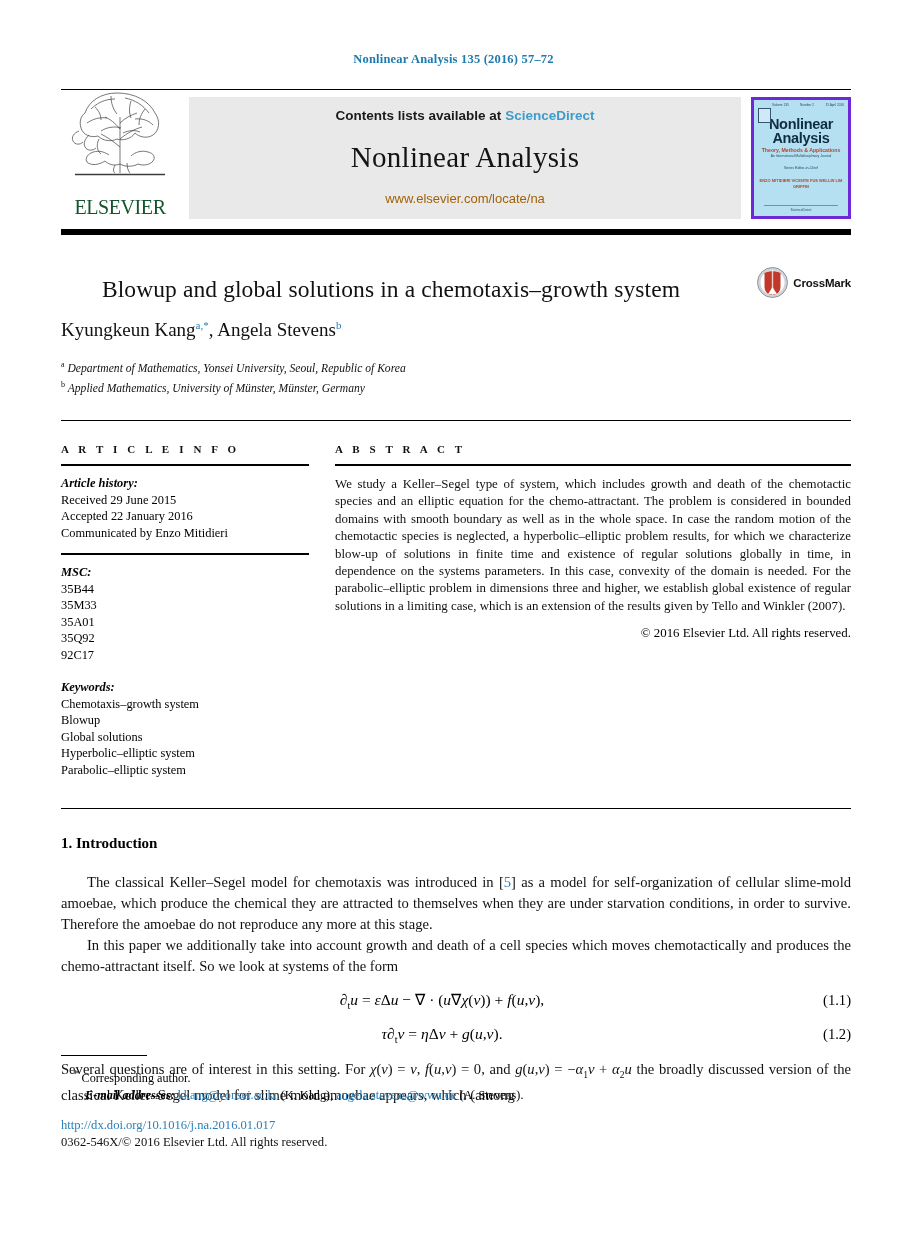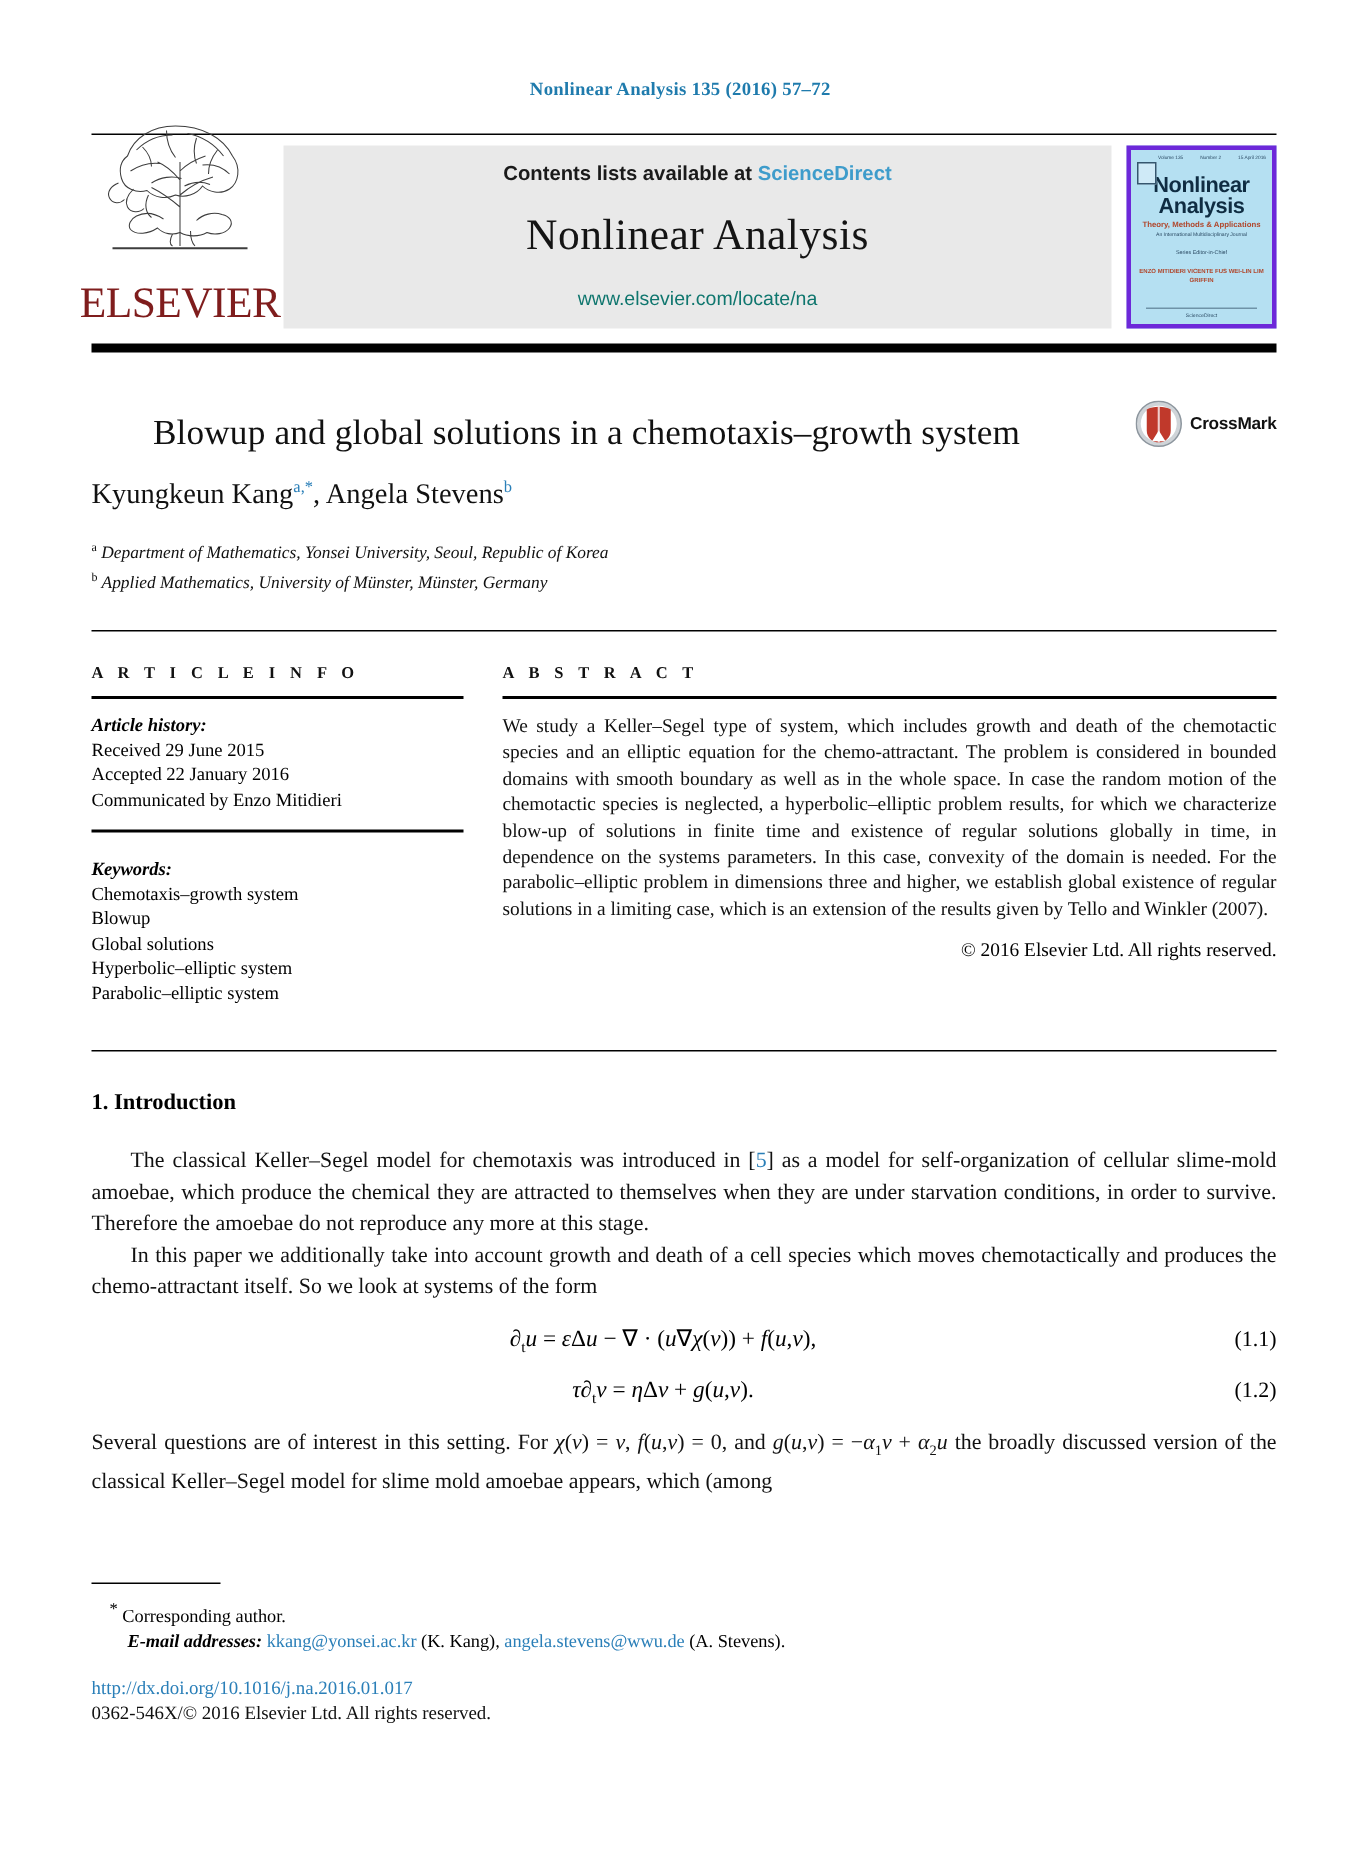--- a/index.html
+++ b/index.html
@@ -48,23 +48,23 @@
     flex: 0 0 118px;
     display: flex;
     flex-direction: column;
     align-items: center;
     justify-content: flex-end;
     padding-bottom: 2px;
   }
   .tree-wrap { width: 110px; height: 92px; }
   .elsevier-word {
     font-family: "Liberation Serif", serif;
-    font-size: 29px;
+    font-size: 20px;
     letter-spacing: -0.4px;
-    color: #7f1d1d;
+    color: #14532d;
     line-height: 1;
     margin-top: 18px;
   }
   .banner-centre {
     flex: 1 1 auto;
     background: #e9e9e9;
     display: flex;
     flex-direction: column;
     align-items: center;
     justify-content: space-between;
@@ -81,21 +81,21 @@
   }
   .journal-name {
     font-family: "Liberation Serif", serif;
     font-size: 29px;
     color: #141414;
     letter-spacing: .3px;
   }
   .journal-url {
     font-family: "Liberation Sans", sans-serif;
     font-size: 13px;
-    color: #0f766e;
+    color: #a16207;
   }
   .cover-thumb {
     flex: 0 0 94px;
     width: 94px;
     border: 3px solid #6d28d9;
     background: #b5e0f2;
     position: relative;
     overflow: hidden;
     font-family: "Liberation Sans", sans-serif;
   }
@@ -449,20 +449,28 @@
 
       <div class="info-group">
         <div class="info-label">Article history:</div>
         <div class="info-line">Received 29 June 2015</div>
         <div class="info-line">Accepted 22 January 2016</div>
         <div class="info-line">Communicated by Enzo Mitidieri</div>
       </div>
 
       <div class="gap-rule"></div>
 
+      <div class="info-group">
+        <div class="info-label">MSC:</div>
+        <div class="info-line">35B44</div>
+        <div class="info-line">35M33</div>
+        <div class="info-line">35A01</div>
+        <div class="info-line">35Q92</div>
+        <div class="info-line">92C17</div>
+      </div>
 
       <div class="info-group" style="margin-top:16px">
         <div class="info-label">Keywords:</div>
         <div class="info-line">Chemotaxis–growth system</div>
         <div class="info-line">Blowup</div>
         <div class="info-line">Global solutions</div>
         <div class="info-line">Hyperbolic–elliptic system</div>
         <div class="info-line">Parabolic–elliptic system</div>
       </div>
     </div>

